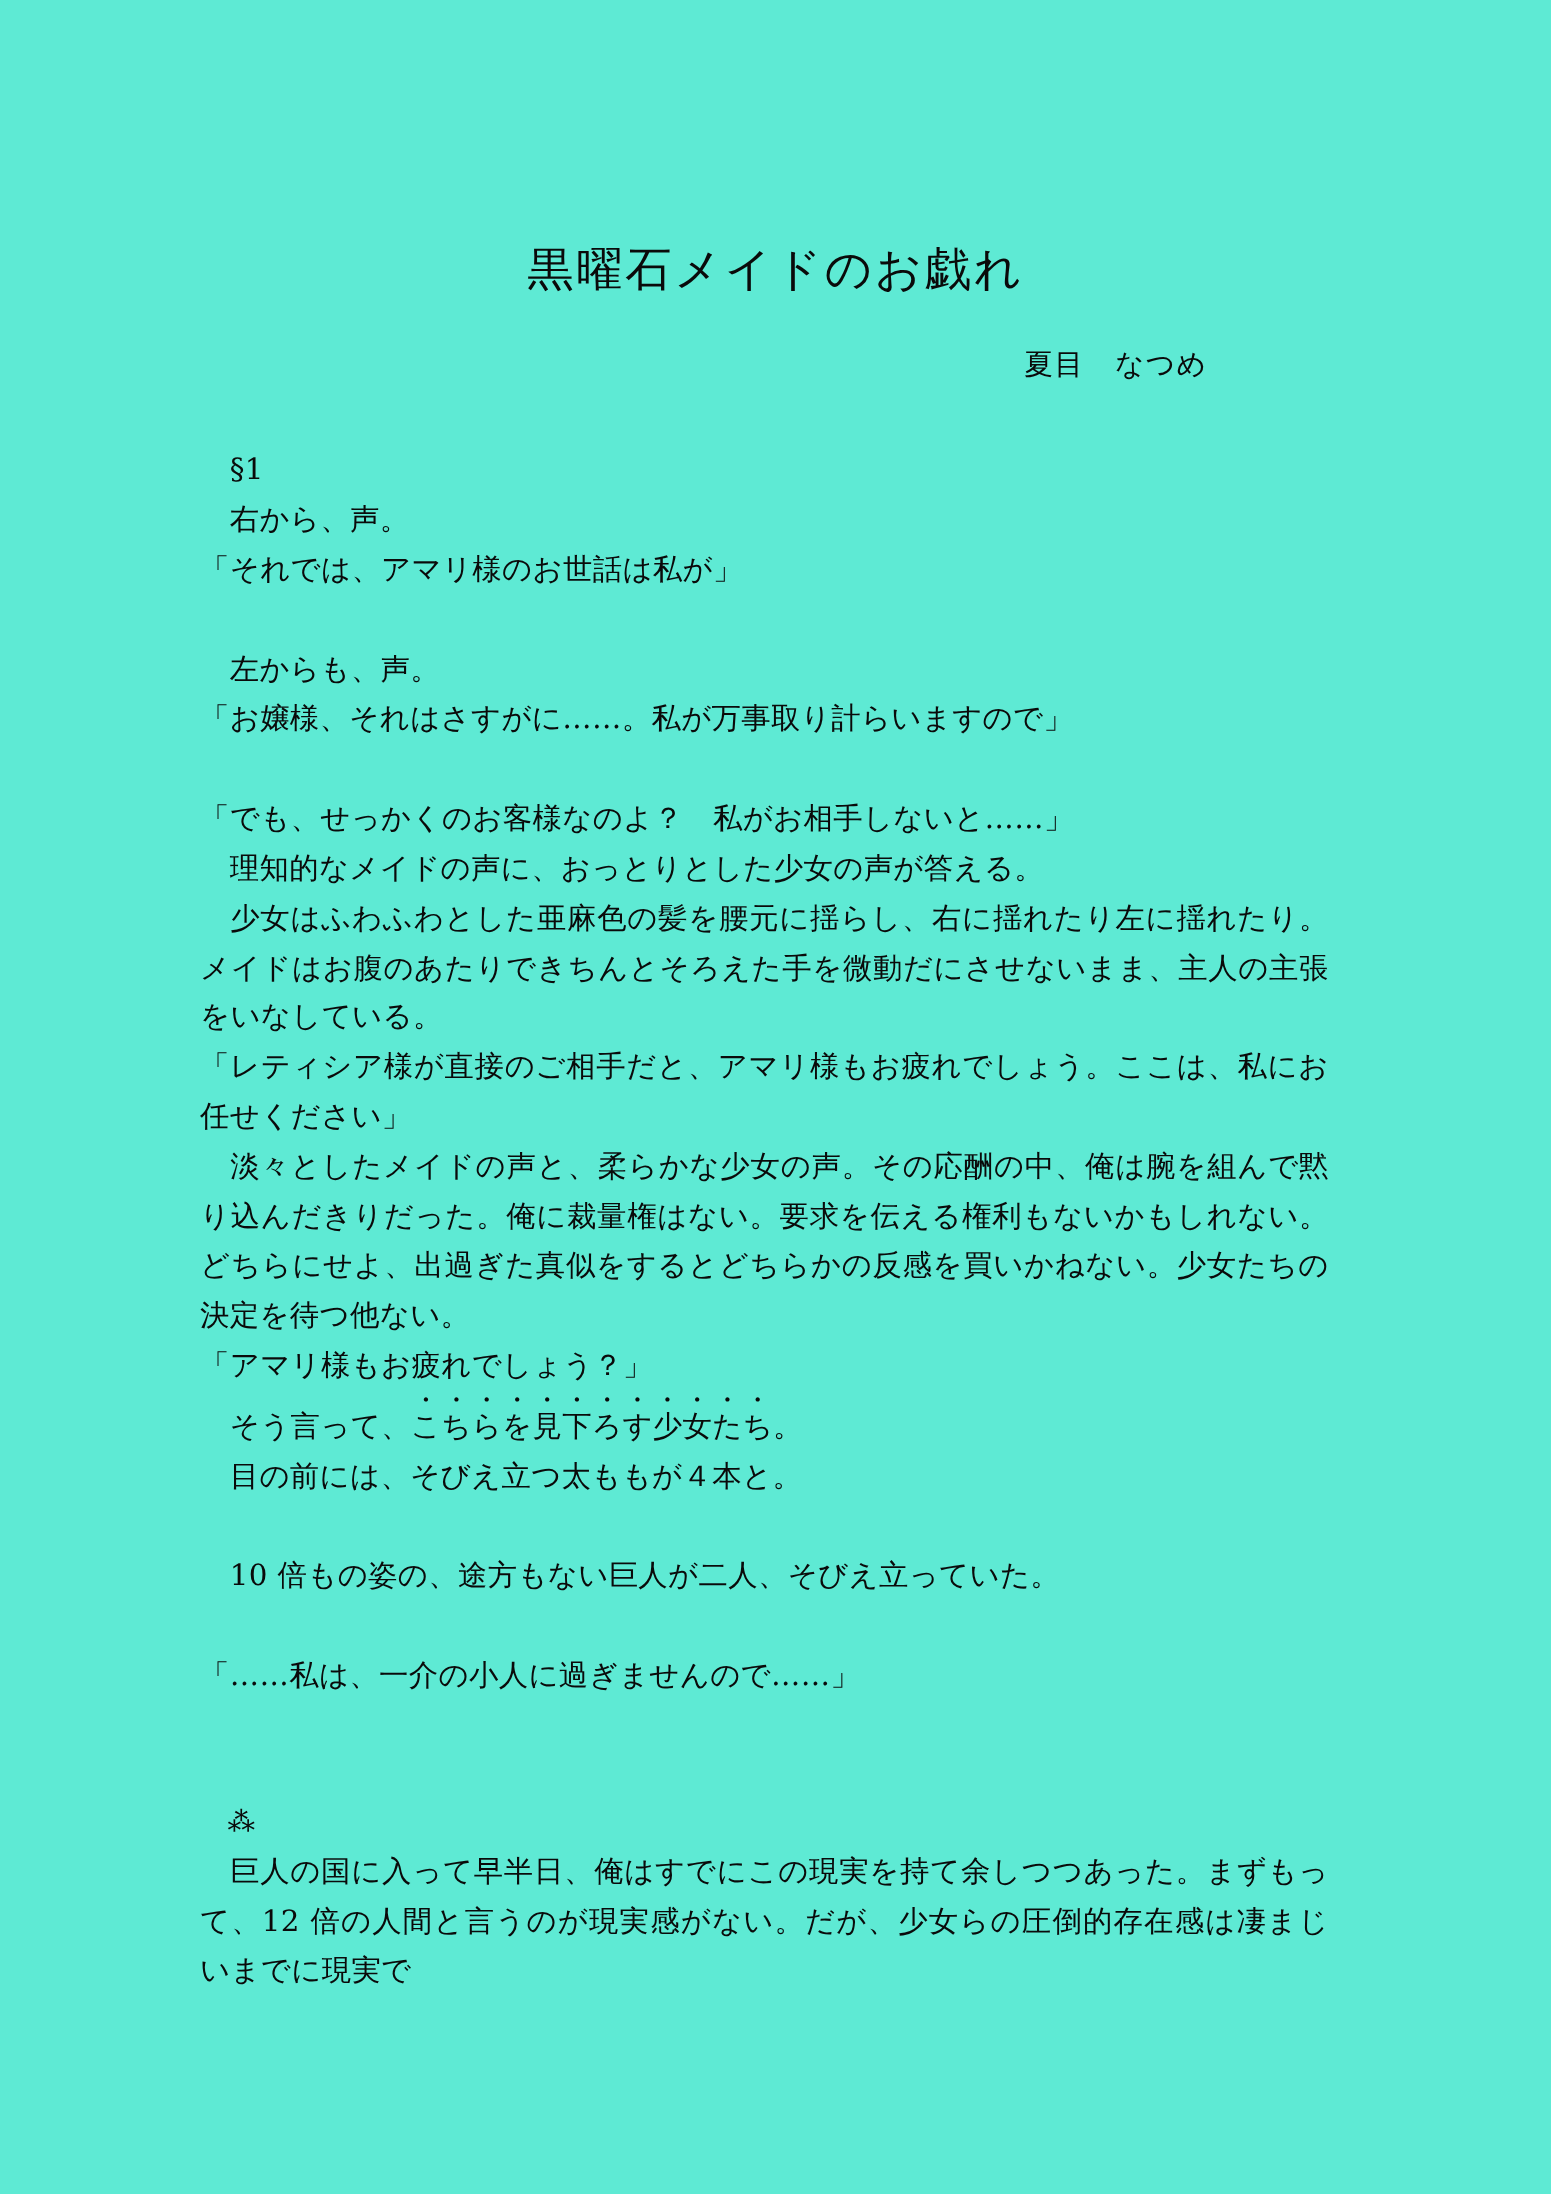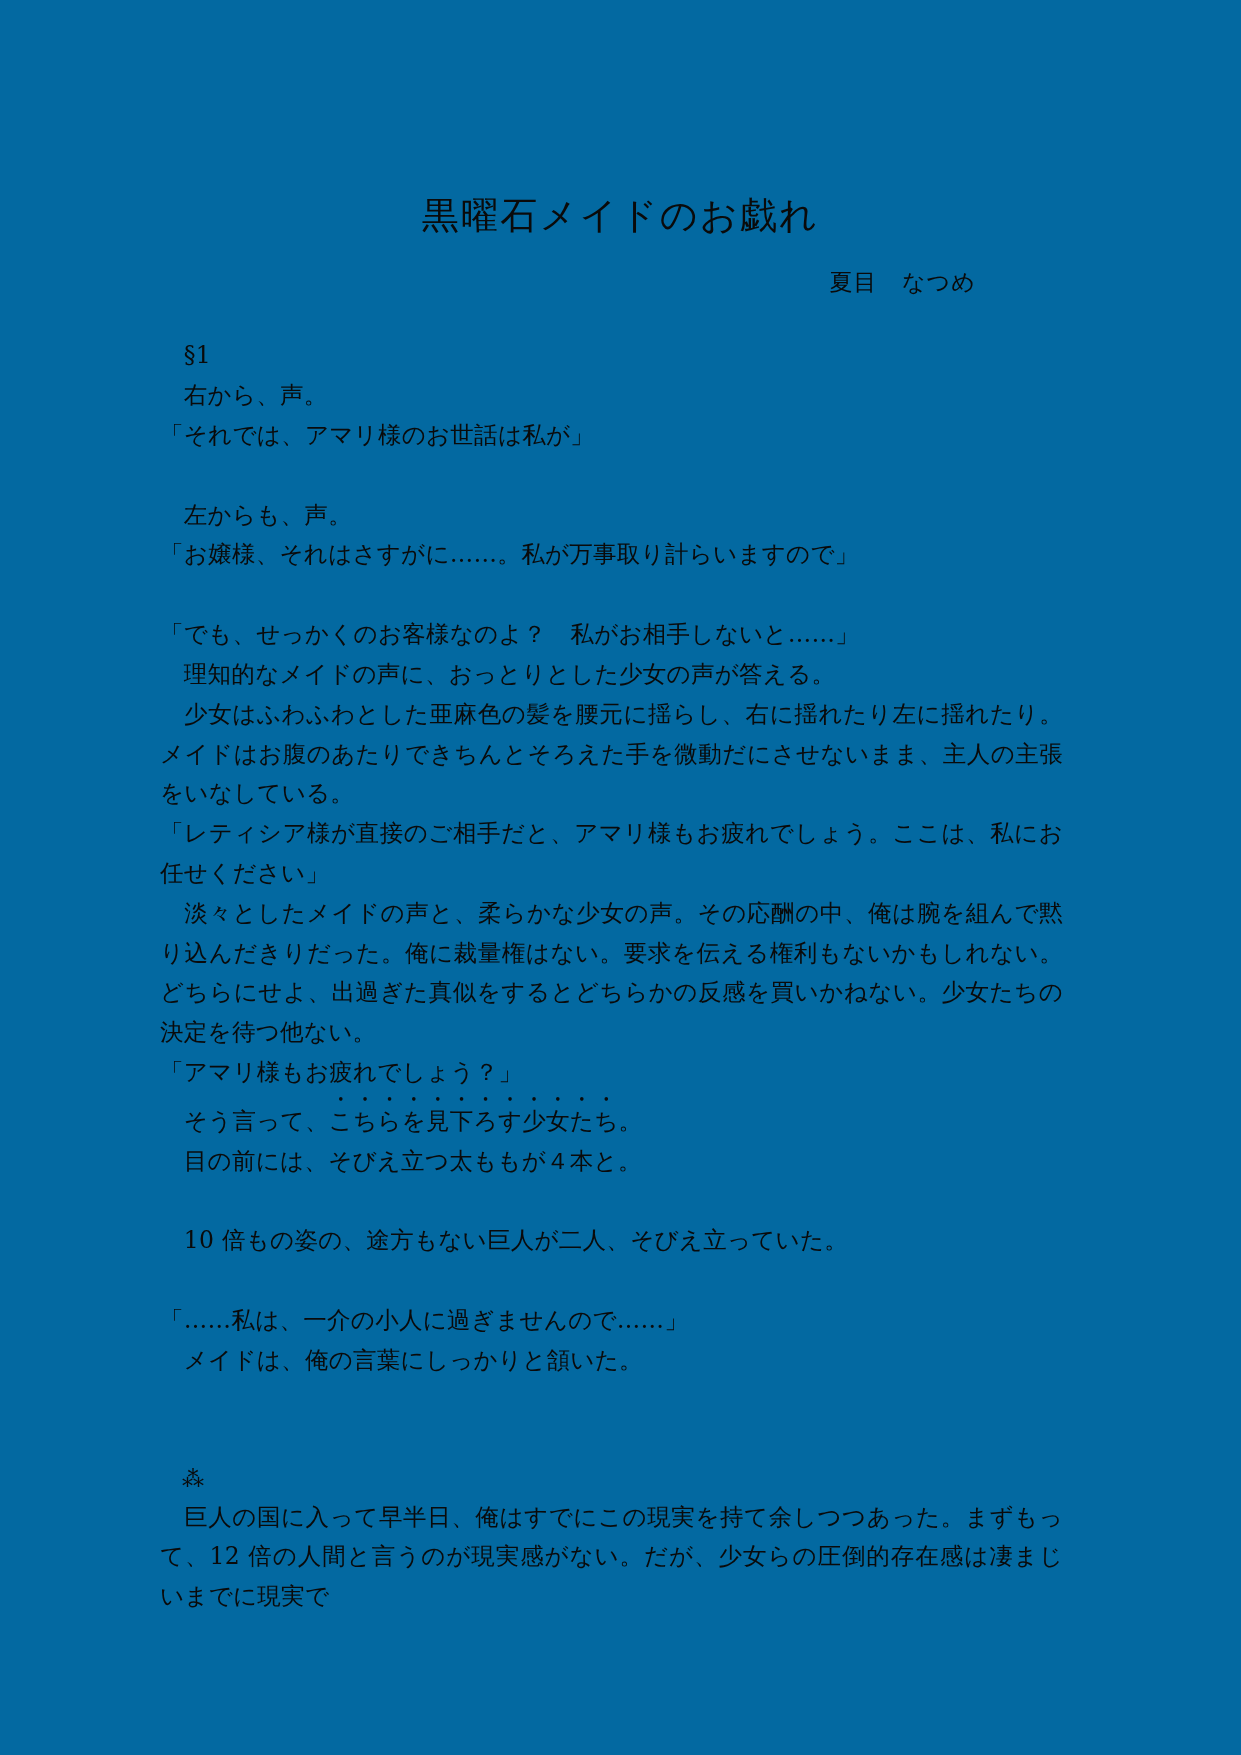--- a/index.html
+++ b/index.html
@@ -12,37 +12,37 @@
     height: 1755px;
     font-family: "DejaVu Serif", "Liberation Serif", serif;
     color: #0a0a0a;
     -webkit-font-smoothing: antialiased;
   }
   .page {
     position: relative;
     width: 1241px;
     height: 1755px;
     box-sizing: border-box;
-    background: #0369a1;
+    background: #5eead4;
     overflow: hidden;
   }
   .doc-title {
     text-align: center;
     font-size: 37px;
     font-weight: 400;
     letter-spacing: 0.06em;
     margin: 0;
     padding-top: 192px;
     line-height: 1.3;
   }
   .doc-author {
     text-align: right;
     font-size: 23px;
     letter-spacing: 0.05em;
-    margin: 2px;
+    margin: 12px;
     padding-top: 24px;
     padding-right: 263px;
     line-height: 1.4;
     white-space: pre;
   }
   .body-block {
     margin: 0;
     padding-top: 36px;
     padding-left: 160px;
     padding-right: 178px;
@@ -102,20 +102,19 @@
       <p class="para">　少女はふわふわとした亜麻色の髪を腰元に揺らし、右に揺れたり左に揺れたり。メイドはお腹のあたりできちんとそろえた手を微動だにさせないまま、主人の主張をいなしている。</p>
       <p class="para">「レティシア様が直接のご相手だと、アマリ様もお疲れでしょう。ここは、私にお任せください」</p>
       <p class="para">　淡々としたメイドの声と、柔らかな少女の声。その応酬の中、俺は腕を組んで黙り込んだきりだった。俺に裁量権はない。要求を伝える権利もないかもしれない。どちらにせよ、出過ぎた真似をするとどちらかの反感を買いかねない。少女たちの決定を待つ他ない。</p>
       <p class="para">「アマリ様もお疲れでしょう？」</p>
       <p class="para"><span>　そう言って、</span><span class="emph">こちらを見下ろす少女たち</span><span>。</span></p>
       <p class="para">　目の前には、そびえ立つ太ももが４本と。</p>
       <p class="para blank">　</p>
       <p class="para">　10 倍もの姿の、途方もない巨人が二人、そびえ立っていた。</p>
       <p class="para blank">　</p>
       <p class="para">「……私は、一介の小人に過ぎませんので……」</p>
-      <p class="para">　メイドは、俺の言葉にしっかりと頷いた。</p>
       <p class="para blank">　</p>
       <p class="para blank">　</p>
       <p class="para sep asterism">　⁂</p>
       <p class="para">　巨人の国に入って早半日、俺はすでにこの現実を持て余しつつあった。まずもって、12 倍の人間と言うのが現実感がない。だが、少女らの圧倒的存在感は凄まじいまでに現実で</p>
     </div>
 
 </div>
 
 </body></html>

